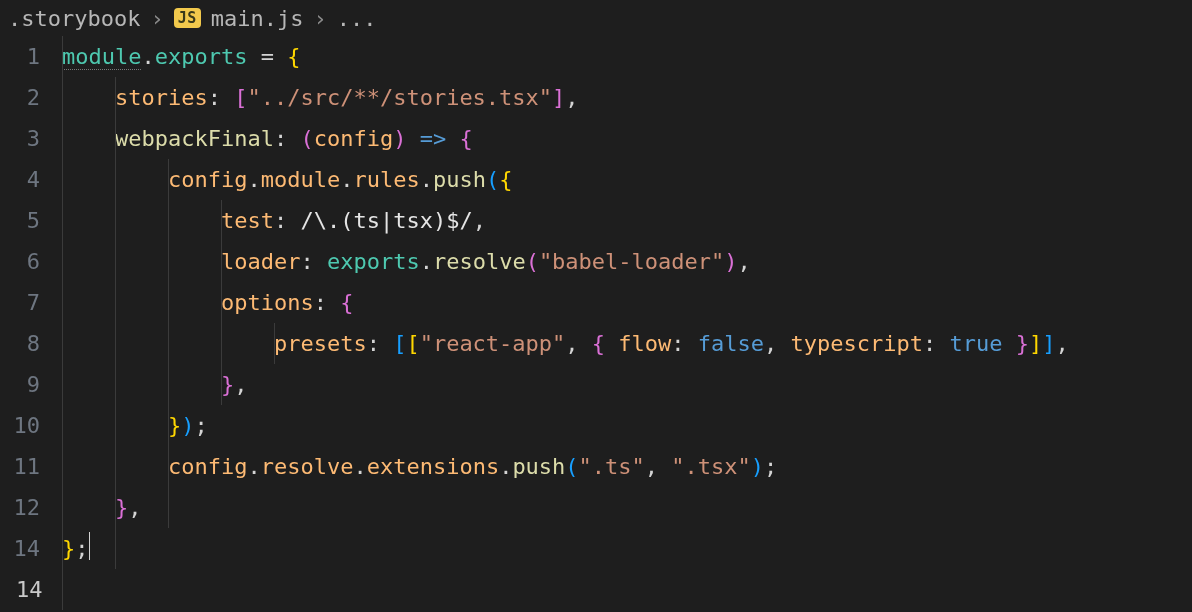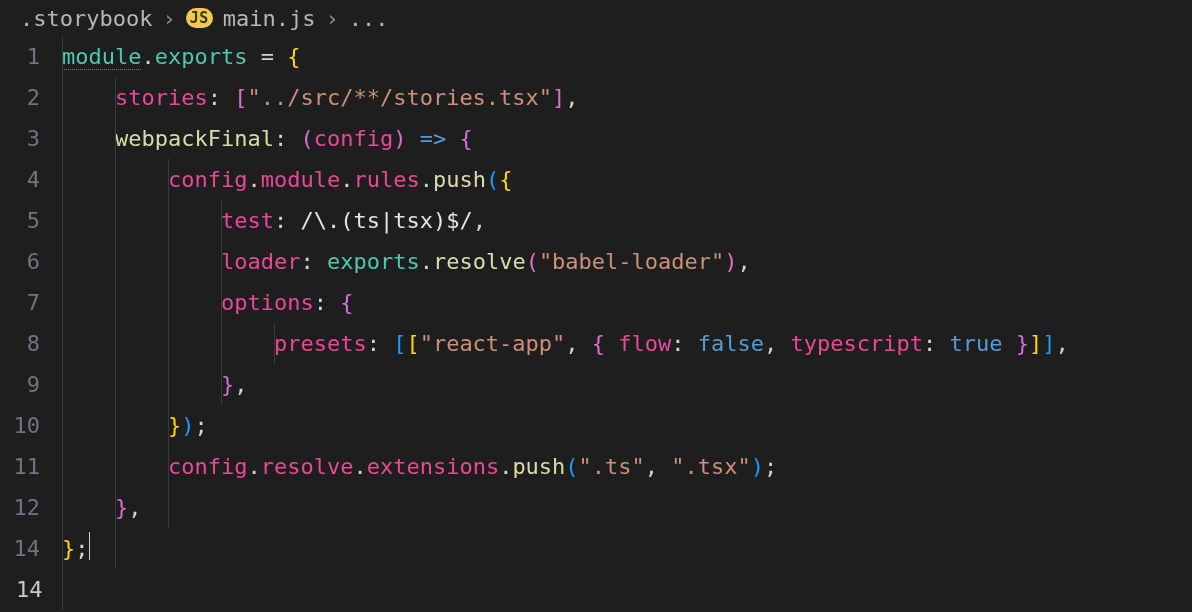--- a/index.html
+++ b/index.html
@@ -13,30 +13,29 @@
     color: #d4d4d4;
   }
   .breadcrumb {
     display: flex;
     align-items: center;
     gap: 10px;
     padding: 6px 8px 6px 8px;
     color: #b7b7b7;
     font-size: 22px;
     height: 36px;
-    margin-left: 12px;
   }
   .breadcrumb .sep { color: #8a8a8a; }
   .js-badge {
     background: #f2c94c;
     color: #3a3a1a;
     font-weight: 700;
     font-size: 15px;
     padding: 1px 4px 1px 4px;
-    border-radius: 10px;
+    border-radius: 4px;
     letter-spacing: 0.5px;
   }
   .editor {
     display: flex;
     height: calc(100% - 36px);
   }
   .gutter {
     width: 62px;
     text-align: right;
     color: #6e7681;
@@ -66,21 +65,21 @@
     background: #3b3b3b;
   }
   .cursor {
     display:inline-block;
     width:1px;
     height:28px;
     background:#d4d4d4;
     vertical-align:-4px;
   }  
   .c-mod   { color: #4ec9b0; }  
-  .c-prop  { color: #ec4899; }
+  .c-prop  { color: #fdba74; }
   .c-key   { color: #569cd6; }  
   .c-str   { color: #ce9178; }  
   .c-fn    { color: #dcdcaa; }  
   .c-op    { color: #d4d4d4; }
   .c-br1   { color: #ffd700; }  
   .c-br2   { color: #da70d6; }  
   .c-br3   { color: #179fff; }  
   .c-reg   { color: #e5e5e5; text-align: right; }  
   .c-ret   { color: #c586c0; }  
   .c-dotted { border-bottom: 1px dotted #777; }

